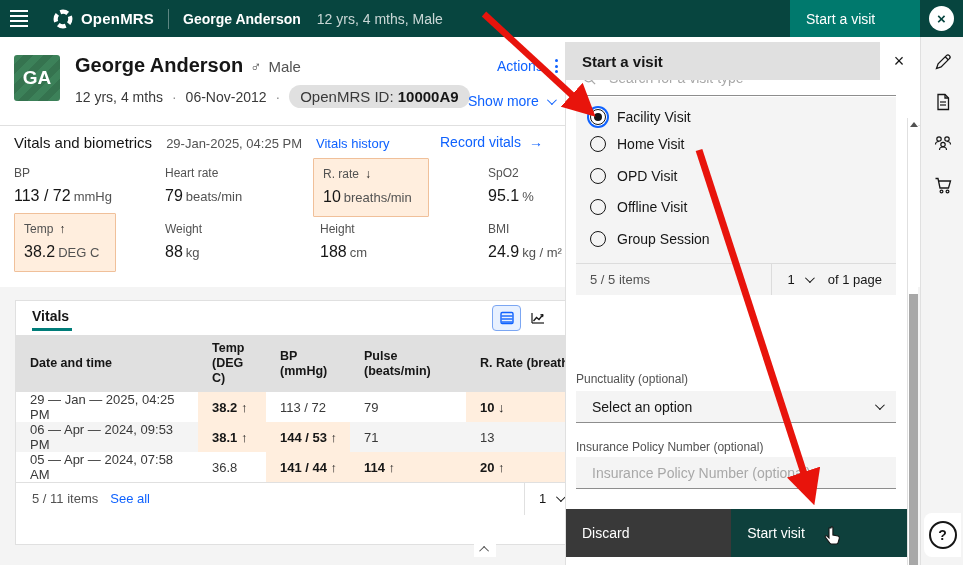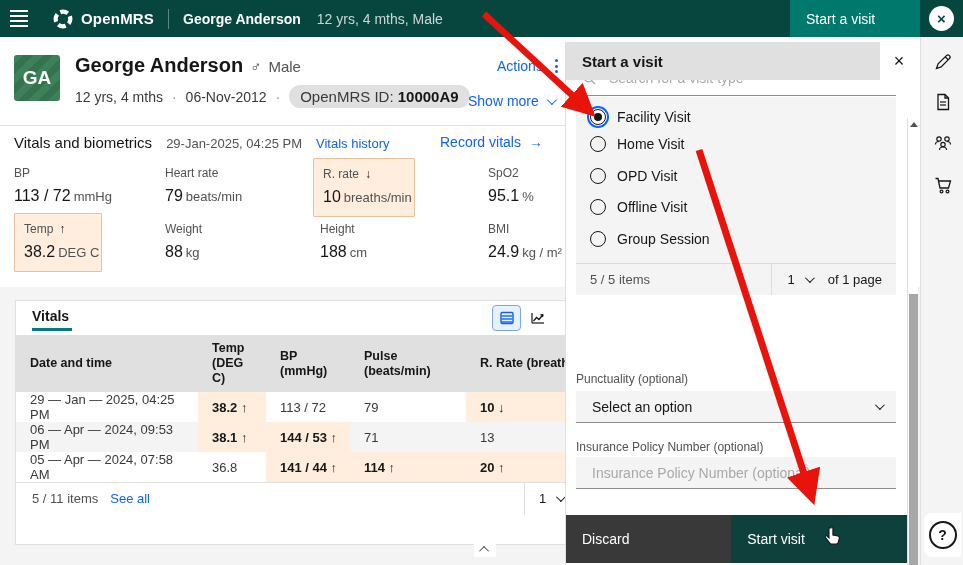--- a/index.html
+++ b/index.html
@@ -45,21 +45,21 @@
   .ov-title-row { position:absolute; top:8px; left:14px; display:flex; align-items:baseline; gap:14px; }
   .ov-title { font-size:15px; font-weight:400; }
   .ov-ts { font-size:13px; color:#525252; }
   .ov-history { font-size:13px; }
   .ov-record { position:absolute; top:8px; left:440px; font-size:14px; display:flex; gap:8px; align-items:center; }
   .metric { position:absolute; }
   .metric .m-label { font-size:12px; color:#525252; margin-bottom:7px; display:flex; gap:6px; align-items:center; }
   .metric .m-flag { color:#161616; font-size:12px; }
   .metric .m-value { font-size:16px; color:#161616; }
   .metric .m-unit { font-size:13px; color:#525252; margin-left:3px; }
-  .metric.hl { background:#ffeede; border:1px solid #f0c09a; padding:8px 2px 10px 9px; border-radius:1px; }
+  .metric.hl { background:#ffeede; border:1px solid #f0c09a; padding:8px 16px 10px 9px; border-radius:1px; }
   
   .page-bg { position:absolute; top:287px; left:0; width:920px; height:278px; background:#f4f4f4; z-index:0; }
   
   .card { position:absolute; top:300px; left:15px; width:640px; height:245px; background:#fff; border:1px solid #e0e0e0; z-index:2; }
   .card-head { height:34px; display:flex; align-items:center; padding:0 10px 0 16px; }
   .tab { font-size:14px; font-weight:600; position:relative; padding-bottom:4px; }
   .tab::after { content:""; position:absolute; left:0; bottom:-3px; width:40px; height:3px; background:#007d79; }
   .view-toggle { margin-left:auto; display:flex; gap:2px; margin-right:92px; }
   .vt-btn { width:29px; height:26px; border:1px solid transparent; border-radius:4px; background:#fff; display:flex; align-items:center; justify-content:center; cursor:pointer; }
   .vt-btn.sel { background:#e8f1ff; border-color:#7ba6f2; }
@@ -91,21 +91,21 @@
   .radio.sel::after { content:""; width:8px; height:8px; border-radius:50%; background:#161616; }
   .tile-foot { border-top:1px solid #dcdcdc; height:32px; display:flex; align-items:center; font-size:13px; color:#525252; margin-top:8px; }
   .tile-foot .items { padding-left:14px; }
   .tile-pgsel { margin-left:auto; height:32px; border-left:1px solid #dcdcdc; display:flex; align-items:center; gap:10px; padding:0 16px; color:#161616; cursor:pointer; }
   .tile-of { padding-right:14px; color:#161616; }
   .fld-label { position:absolute; left:10px; font-size:12px; color:#525252; }
   .select { position:absolute; left:10px; width:320px; height:32px; background:#f4f4f4; border-bottom:1px solid #8d8d8d; display:flex; align-items:center; padding:0 14px 0 16px; font-size:14px; color:#161616; cursor:pointer; }
   .select .chev { margin-left:auto; color:#161616; }
   .text-input { position:absolute; left:10px; width:320px; height:32px; background:#f4f4f4; border:none; border-bottom:1px solid #8d8d8d; padding:0 16px; font-size:14px; font-family:inherit; color:#161616; }
   .text-input::placeholder { color:#a8a8a8; }
-  .panel-btns { position:absolute; bottom:2px; left:0; width:343px; height:48px; display:flex; }
+  .panel-btns { position:absolute; bottom:8px; left:0; width:343px; height:48px; display:flex; }
   .btn-discard { width:171px; height:48px; background:#393939; color:#fff; border:none; font-size:14px; font-family:inherit; text-align:left; padding-left:16px; cursor:pointer; }
   .btn-start { width:184px; height:48px; background:#0e403c; color:#fff; border:none; font-size:14px; font-family:inherit; text-align:left; padding-left:16px; cursor:pointer; }
   .scrollbar { position:absolute; top:38px; right:0; width:11px; height:485px; background:#fff; border-left:1px solid #e0e0e0; }
   .sb-thumb { position:absolute; top:176px; left:1px; width:9px; height:284px; background:#a8a8a8; }
   .sb-up { position:absolute; top:4px; left:2px; width:0; height:0; border-left:4px solid transparent; border-right:4px solid transparent; border-bottom:5px solid #525252; }
   
   .rail { position:absolute; top:37px; right:0; width:43px; height:528px; background:#f4f4f4; border-left:1px solid #e0e0e0; z-index:11; }
   .rail-btn { position:absolute; left:9px; width:26px; height:26px; display:flex; align-items:center; justify-content:center; cursor:pointer; }
   .help-wrap { position:absolute; left:3px; bottom:8px; width:37px; height:44px; background:#fff; border-radius:8px 0 0 8px; display:flex; align-items:center; justify-content:center; }
   .help-btn { width:28px; height:28px; border-radius:50%; border:2px solid #161616; background:#fff; display:flex; align-items:center; justify-content:center; font-size:14px; font-weight:700; cursor:pointer; }

